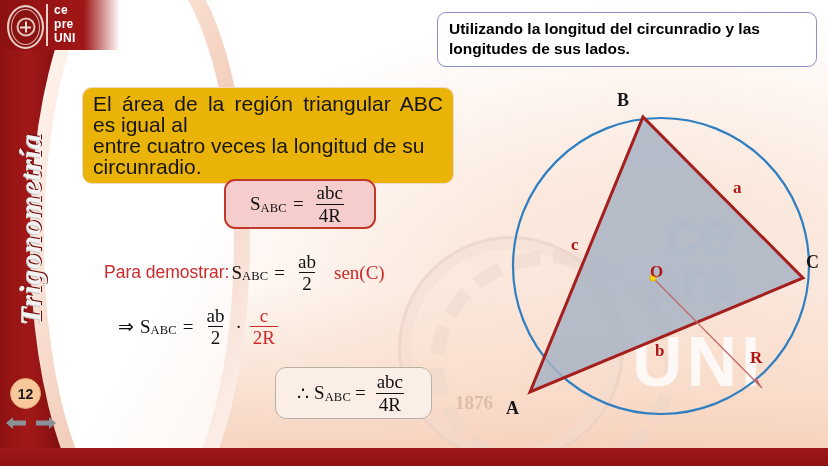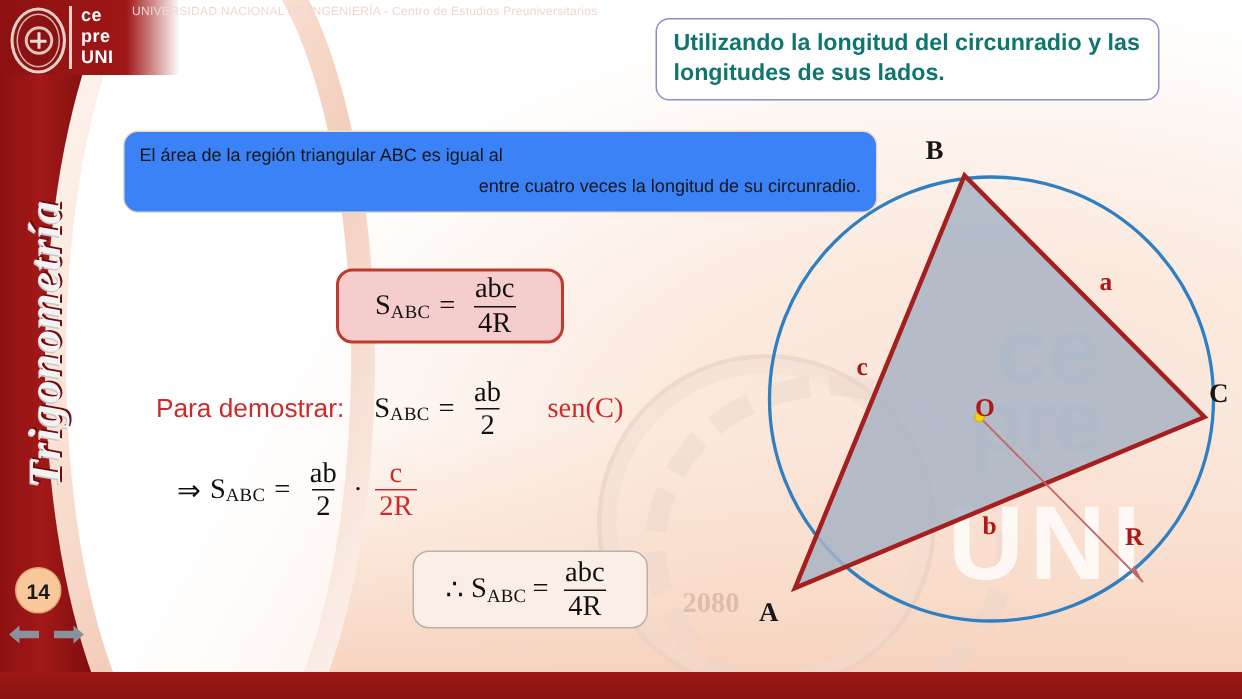--- a/index.html
+++ b/index.html
@@ -145,56 +145,56 @@
   .nav-arrows {
     position: absolute; left: 6px; top: 412px;
     width: 50px; height: 22px; z-index: 21;
     display: flex; align-items: center; justify-content: space-between;
   }
   .arrow { width: 20px; height: 16px; }
 
   
   .header-box {
     position: absolute; left: 437px; top: 12px;
-    width: 336px; min-height: 44px;
+    width: 380px; min-height: 44px;
     background: #ffffff;
     border: 1px solid #8e8ecb;
     border-radius: 9px;
     padding: 6px 11px 7px 11px;
     box-sizing: border-box;
-    color: #0f766e;
+    color: #000000;
     font-size: 15.5px;
     line-height: 20px;
     font-weight: 600;
     z-index: 15;
   }
 
   
   .teorema {
     position: absolute; left: 88px; top: 58px;
     color: #2a8fd0;
     font-size: 19px; font-weight: bold;
     letter-spacing: .5px;
     z-index: 15;
   }
   .statement {
     position: absolute; left: 82px; top: 87px;
-    width: 503px;
-    background: #3b82f6;
+    width: 372px;
+    background: #eab308;
     border: 1px solid #efd8c9;
     border-radius: 10px;
     padding: 5px 10px 6px 10px;
     box-sizing: border-box;
     color: #161616;
-    font-size: 12px;
+    font-size: 21px;
     line-height: 21px;
     text-align: justify;
     z-index: 15;
   }
-  .statement .lastline { text-align: right; }
+  .statement .lastline { text-align: left; }
 
   
   .formula-main {
     position: absolute; left: 224px; top: 179px;
     width: 148px; height: 46px;
     background: #f6cdcd;
     border: 2px solid #c0392b;
     border-radius: 11px;
     display: flex; align-items: center; justify-content: center;
     z-index: 15;
@@ -228,21 +228,21 @@
   .demostrar {
     position: absolute; left: 104px; top: 252px;
     z-index: 15;
     display: flex; align-items: center;
     font-size: 18px;
   }
   .demostrar .label {
     color: #cc2a2a;
     font-family: "Liberation Sans", sans-serif;
     font-size: 17.5px;
-    margin-right: 20px;
+    margin-right: 2px;
   }
   .implies {
     position: absolute; left: 118px; top: 306px;
     z-index: 15;
     display: flex; align-items: center;
   }
 
   
   .figure { position: absolute; left: 0; top: 0; z-index: 12; }
   .fig-label {
@@ -282,21 +282,21 @@
 <div id="slide">
 
   <div class="bg-base"></div>
   <div class="bg-peach-bottom"></div>
 
   <div class="wm-seal"></div>
   <div class="wm-gear"></div>
   <div class="wm wm-ce">ce</div>
   <div class="wm wm-pre">pre</div>
   <div class="wm wm-uni">UNI</div>
-  <div class="wm-year">2080</div>
+  <div class="wm-year">1876</div>
 
   <svg class="figure" width="828" height="466">
     <circle cx="661" cy="266" r="148" fill="none" stroke="#2f7fc1" stroke-width="2.2"></circle>
     <polygon points="530,392 643,117 803,278" fill="#a8b4c4" fill-opacity="0.85" stroke="#a51f1f" stroke-width="3"></polygon>
     <line x1="653" y1="278" x2="762" y2="388" stroke="#c06868" stroke-width="1.2"></line>
     <polygon points="762,388 754,381 756,377" fill="#c06868"></polygon>
     <circle cx="653" cy="278" r="3.2" fill="#f4d11a" stroke="#d9b100" stroke-width="0.8"></circle>
   </svg>
 
   <div class="fig-label lbl-dark" style="left:617px; top:90px;">B</div>
@@ -333,21 +333,21 @@
   <div class="demostrar">
     <span class="label">Para demostrar:</span>
     <span class="math">
       <span>S</span>
         <span class="sub">ABC</span>
       <span style="margin:0 6px">=</span>
       <span class="frac">
         <span class="num">ab</span>
         <span class="den">2</span>
       </span>
-      <span class="red" style="margin-left:24px">sen(C)</span>
+      <span class="red" style="margin-left:11px">sen(C)</span>
     </span>
   </div>
 
   <div class="implies">
     <span class="math">
       <span style="margin-right:6px">⇒</span>
       <span>S</span>
         <span class="sub">ABC</span>
       <span style="margin:0 6px">=</span>
       <span class="frac">
@@ -374,21 +374,21 @@
       </span>
     </span>
   </div>
 
   <div class="sidebar"></div>
   <div class="sidebar-curve"></div>
   <div class="sidebar-curve2"></div>
 
   <div class="vert-title">Trigonometría</div>
 
-  <div class="page-badge">14</div>
+  <div class="page-badge">12</div>
 
   <div class="nav-arrows">
     <svg class="arrow" viewBox="0 0 20 16">
       <polygon points="0,8 7,2 7,5.5 20,5.5 20,10.5 7,10.5 7,14" fill="#8b9199"></polygon>
     </svg>
     <svg class="arrow" viewBox="0 0 20 16">
       <polygon points="20,8 13,2 13,5.5 0,5.5 0,10.5 13,10.5 13,14" fill="#8b9199"></polygon>
     </svg>
   </div>
 
@@ -399,16 +399,15 @@
     <div class="logo-divider"></div>
     <div class="logo-text">
       <div>ce</div>
       <div>pre</div>
       <div>UNI</div>
     </div>
   </div>
 
   <div class="footer"></div>
   <div class="footer-accent"></div>
-  <div class="footer-left" style="z-index:26">UNIVERSIDAD NACIONAL DE INGENIERÍA  - Centro de Estudios Preuniversitarios</div>
   <div class="footer-right" style="z-index:26">CICLO: PREUNIVERSITARIO 2021-I</div>
 
 </div>
 
 </body></html>

